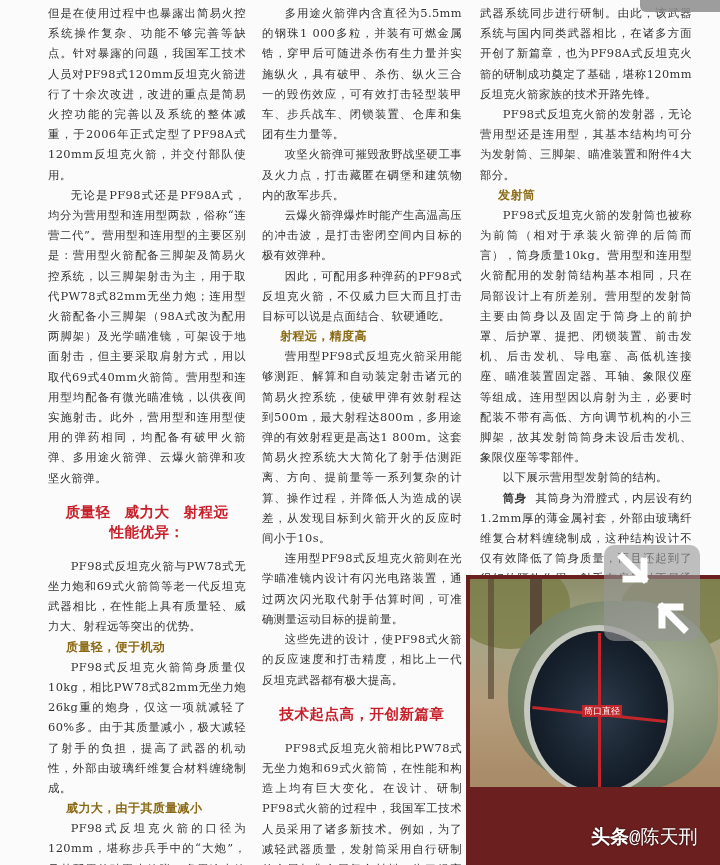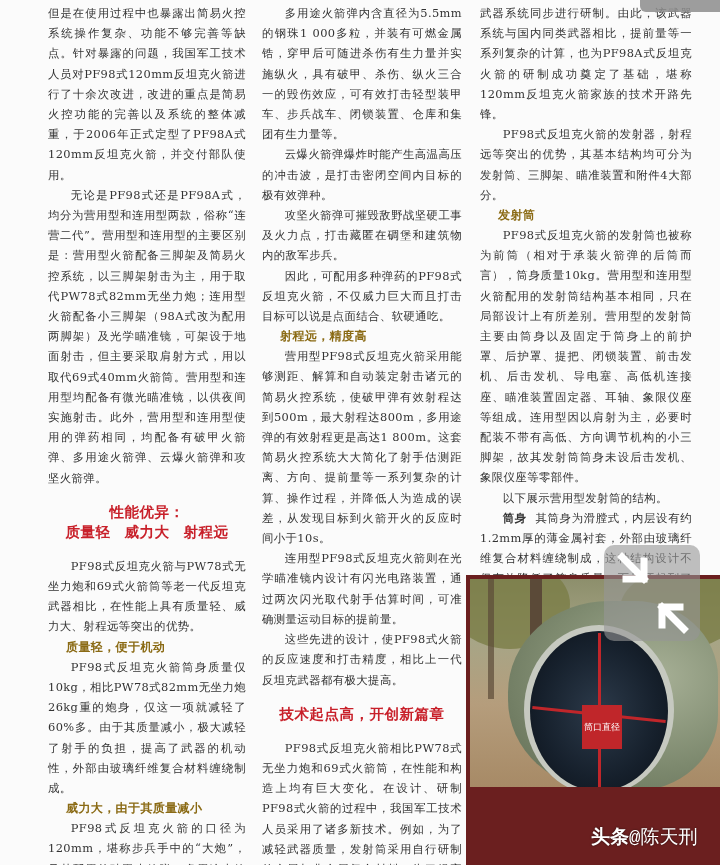--- a/index.html
+++ b/index.html
@@ -53,21 +53,21 @@
     border-radius:50%; background:#c6c9c0;
   }
   #bore {
     position:absolute; left:60px; top:52px; width:138px; height:160px;
     border-radius:50%;
     background:radial-gradient(ellipse at 50% 50%,#2c3a4a 0%,#16202c 60%,#0b1118 100%);
   }
   .arrow-v { position:absolute; left:128px; top:54px; width:3px; height:156px; background:#c0262a; }
   .arrow-h { position:absolute; left:62px; top:134px; width:134px; height:3px; background:#c0262a; transform:rotate(6deg); }
   #bore-label {
-    position:absolute; left:112px; top:126px; padding:16px 2px;
+    position:absolute; left:112px; top:126px; padding:0 2px;
     background:#c0262a; color:#fff; font-size:9px; line-height:12px;
     font-family:"DejaVu Sans","Liberation Sans",sans-serif;
   }
   #caption {
     position:absolute; left:14px; top:222px; width:230px;
     color:#f1e6df; font-size:9.3px; line-height:16px;
     font-family:"DejaVu Sans","Liberation Sans",sans-serif;
     letter-spacing:0.3px;
   }
   
@@ -90,52 +90,52 @@
   #watermark .brand { font-weight:bold; }
 </style>
 </head>
 <body>
 
 <div id="col1" class="col">
   <p class="noindent">但是在使用过程中也暴露出简易火控系统操作复杂、功能不够完善等缺点。针对暴露的问题，我国军工技术人员对PF98式120mm反坦克火箭进行了十余次改进，改进的重点是简易火控功能的完善以及系统的整体减重，于2006年正式定型了PF98A式120mm反坦克火箭，并交付部队使用。</p>
   <p>无论是PF98式还是PF98A式，均分为营用型和连用型两款，俗称“连营二代”。营用型和连用型的主要区别是：营用型火箭配备三脚架及简易火控系统，以三脚架射击为主，用于取代PW78式82mm无坐力炮；连用型火箭配备小三脚架（98A式改为配用两脚架）及光学瞄准镜，可架设于地面射击，但主要采取肩射方式，用以取代69式40mm火箭筒。营用型和连用型均配备有微光瞄准镜，以供夜间实施射击。此外，营用型和连用型使用的弹药相同，均配备有破甲火箭弹、多用途火箭弹、云爆火箭弹和攻坚火箭弹。</p>
   <div class="spacer"></div>
   <div class="sec-title">
-    <div>性能优异：</div>
     <div>
       <span>质量轻</span><span class="gap"></span><span>威力大</span><span class="gap"></span><span>射程远</span>
     </div>
+    <div>性能优异：</div>
   </div>
   <div class="spacer"></div>
   <p>PF98式反坦克火箭与PW78式无坐力炮和69式火箭筒等老一代反坦克武器相比，在性能上具有质量轻、威力大、射程远等突出的优势。</p>
   <div class="sub-title">质量轻，便于机动</div>
   <p>PF98式反坦克火箭筒身质量仅10kg，相比PW78式82mm无坐力炮26kg重的炮身，仅这一项就减轻了60%多。由于其质量减小，极大减轻了射手的负担，提高了武器的机动性，外部由玻璃纤维复合材料缠绕制成。</p>
   <div class="sub-title">威力大，由于其质量减小</div>
   <p>PF98式反坦克火箭的口径为120mm，堪称步兵手中的“大炮”，且其配用的破甲火箭弹、多用途火箭弹、云爆火箭弹和攻坚火箭弹可有效打击多种目标。</p>
 
 </div>
 
 <div id="col2" class="col">
   <p>多用途火箭弹内含直径为5.5mm的钢珠1 000多粒，并装有可燃金属锆，穿甲后可随进杀伤有生力量并实施纵火，具有破甲、杀伤、纵火三合一的毁伤效应，可有效打击轻型装甲车、步兵战车、闭锁装置、仓库和集团有生力量等。</p>
+  <p>攻坚火箭弹可摧毁敌野战坚硬工事及火力点，打击藏匿在碉堡和建筑物内的敌军步兵。</p>
   <p>云爆火箭弹爆炸时能产生高温高压的冲击波，是打击密闭空间内目标的极有效弹种。</p>
-  <p>攻坚火箭弹可摧毁敌野战坚硬工事及火力点，打击藏匿在碉堡和建筑物内的敌军步兵。</p>
   <p>因此，可配用多种弹药的PF98式反坦克火箭，不仅威力巨大而且打击目标可以说是点面结合、软硬通吃。</p>
   <div class="sub-title">射程远，精度高</div>
   <p>营用型PF98式反坦克火箭采用能够测距、解算和自动装定射击诸元的简易火控系统，使破甲弹有效射程达到500m，最大射程达800m，多用途弹的有效射程更是高达1 800m。这套简易火控系统大大简化了射手估测距离、方向、提前量等一系列复杂的计算、操作过程，并降低人为造成的误差，从发现目标到火箭开火的反应时间小于10s。</p>
   <p>连用型PF98式反坦克火箭则在光学瞄准镜内设计有闪光电路装置，通过两次闪光取代射手估算时间，可准确测量运动目标的提前量。</p>
   <p>这些先进的设计，使PF98式火箭的反应速度和打击精度，相比上一代反坦克武器都有极大提高。</p>
   <div class="spacer"></div>
   <div class="sec-title">技术起点高，开创新篇章</div>
   <div class="spacer"></div>
   <p>PF98式反坦克火箭相比PW78式无坐力炮和69式火箭筒，在性能和构造上均有巨大变化。在设计、研制PF98式火箭的过程中，我国军工技术人员采用了诸多新技术。例如，为了减轻武器质量，发射筒采用自行研制的金属与非金属复合材料；为了提高武器的有效射程和反应速度，在国内轻型反坦克武器上首次采用火控系统；为了应对披挂反应装甲的主战坦克，采用串联战斗部等等。另外，由于对武器系统技术提出更高要求，当时一些关键的材料、器件，国内没有现成产品可供使用，只能随着</p>
 </div>
 
 <div id="col3" class="col">
-  <p class="noindent">武器系统同步进行研制。由此，该武器系统与国内同类武器相比，提前量等一系列复杂的计算，也为PF98A式反坦克火箭的研制成功奠定了基础，堪称120mm反坦克火箭家族的技术开路先锋。</p>
-  <p>PF98式反坦克火箭的发射器，射程远等突出的优势，其基本结构均可分为发射筒、三脚架、瞄准装置和附件4大部分。</p>
+  <p class="noindent">武器系统同步进行研制。由此，该武器系统与国内同类武器相比，在诸多方面开创了新篇章，也为PF98A式反坦克火箭的研制成功奠定了基础，堪称120mm反坦克火箭家族的技术开路先锋。</p>
+  <p>PF98式反坦克火箭的发射器，无论营用型还是连用型，其基本结构均可分为发射筒、三脚架、瞄准装置和附件4大部分。</p>
   <div class="sub-title">发射筒</div>
   <p>PF98式反坦克火箭的发射筒也被称为前筒（相对于承装火箭弹的后筒而言），筒身质量10kg。营用型和连用型火箭配用的发射筒结构基本相同，只在局部设计上有所差别。营用型的发射筒主要由筒身以及固定于筒身上的前护罩、后护罩、提把、闭锁装置、前击发机、后击发机、导电塞、高低机连接座、瞄准装置固定器、耳轴、象限仪座等组成。连用型因以肩射为主，必要时配装不带有高低、方向调节机构的小三脚架，故其发射筒筒身未设后击发机、象限仪座等零部件。</p>
   <p>以下展示营用型发射筒的结构。</p>
   <p><span class="bold-lead">筒身</span>&nbsp;&nbsp;<span>其筒身为滑膛式，内层设有约1.2mm厚的薄金属衬套，外部由玻璃纤维复合材料缠绕制成，这种结构设计不仅有效降低了筒身质量，而且还起到了很好的隔热作用，射手在肩射时不易烫伤，连续射击转移阵地时便于携行。但其带来的最大弱点是发射筒寿命的降低，发射寿命仅为200次，因此在使用过程中一定要做好使用次数记录，发射</span></p>
 </div>
 
 <div id="photo">
   <div id="photo-img">
     <div class="foliage" style="left:-20px;top:-20px;width:120px;height:90px;"></div>
     <div class="foliage" style="left:150px;top:-10px;width:120px;height:80px;"></div>

